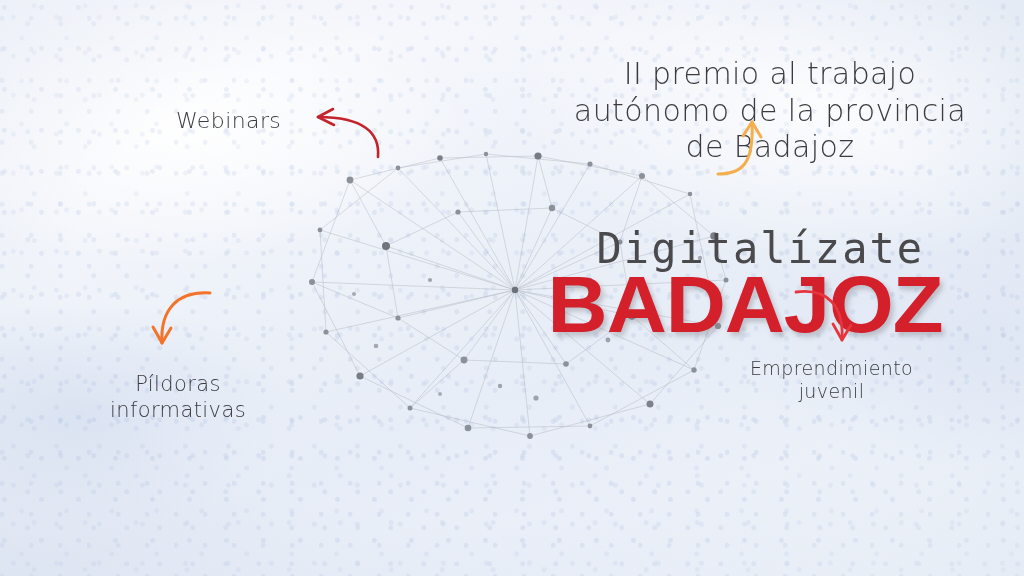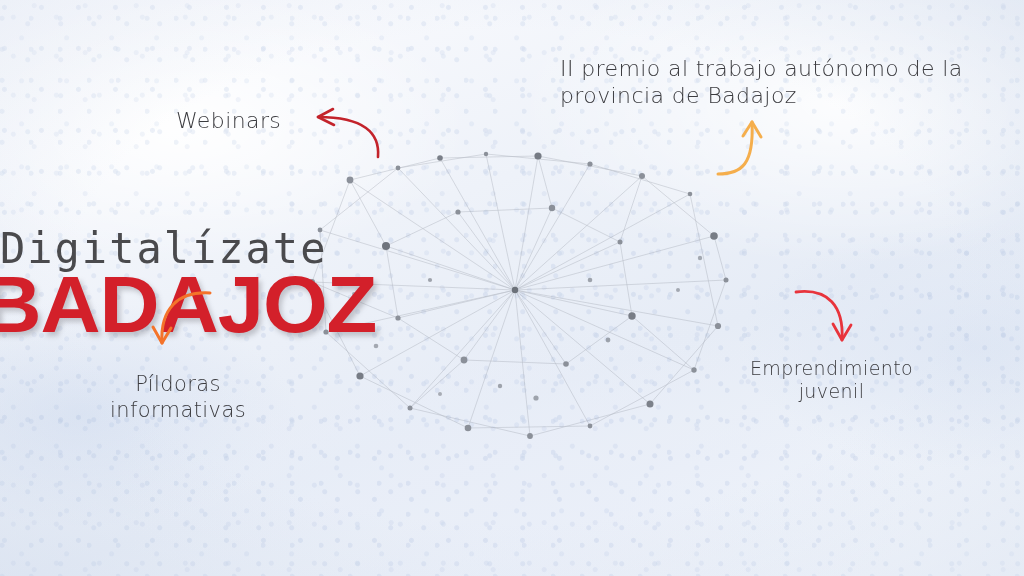--- a/index.html
+++ b/index.html
@@ -32,41 +32,41 @@
     mix-blend-mode:multiply;
   }
   #vignette{
     position:absolute;inset:0;pointer-events:none;
     background:radial-gradient(ellipse 78% 78% at 50% 48%, rgba(255,255,255,0) 55%, rgba(205,216,234,.45) 100%);
   }
 
   #network{position:absolute;left:290px;top:150px;width:450px;height:290px;pointer-events:none;}
 
   
-  #lockup{position:absolute;left:0;top:228px;width:924px;text-align:left;}
+  #lockup{position:absolute;left:0;top:228px;width:924px;text-align:right;}
   #digitalizate{
     font-family:"DejaVu Sans Mono","Liberation Mono",monospace;
     font-size:42px;letter-spacing:2px;color:#4a4a4d;line-height:1;
     font-weight:400;
   }
   #badajoz{
     font-family:"Liberation Sans", sans-serif;
     font-weight:700;font-size:80px;line-height:.92;
     color:#D3202A;letter-spacing:-1px;margin-top:-2px;
     transform:scaleX(1.04);
     text-shadow:3px 4px 5px rgba(120,120,130,.38);
   }
 
   
   .callout{
     position:absolute;color:#3b3b3f;font-weight:300;line-height:1.22;
     font-family:"DejaVu Sans", sans-serif;letter-spacing:.4px;
   }
   #label-webinars{left:176px;top:108px;font-size:22px;}
-  #label-premio{left:560px;top:56px;width:420px;text-align:left;font-size:22px;}
+  #label-premio{left:560px;top:56px;width:420px;text-align:center;font-size:30px;}
   #label-pildoras{left:88px;top:372px;width:180px;text-align:center;font-size:21px;}
   #label-emprendimiento{left:724px;top:357px;width:215px;text-align:center;font-size:19px;}
 
   .arrow{position:absolute;pointer-events:none;}
   #arrow-webinars{left:300px;top:105px;}
   #arrow-premio{left:712px;top:112px;}
   #arrow-pildoras{left:148px;top:285px;}
   #arrow-emprendimiento{left:790px;top:282px;}
 
   

